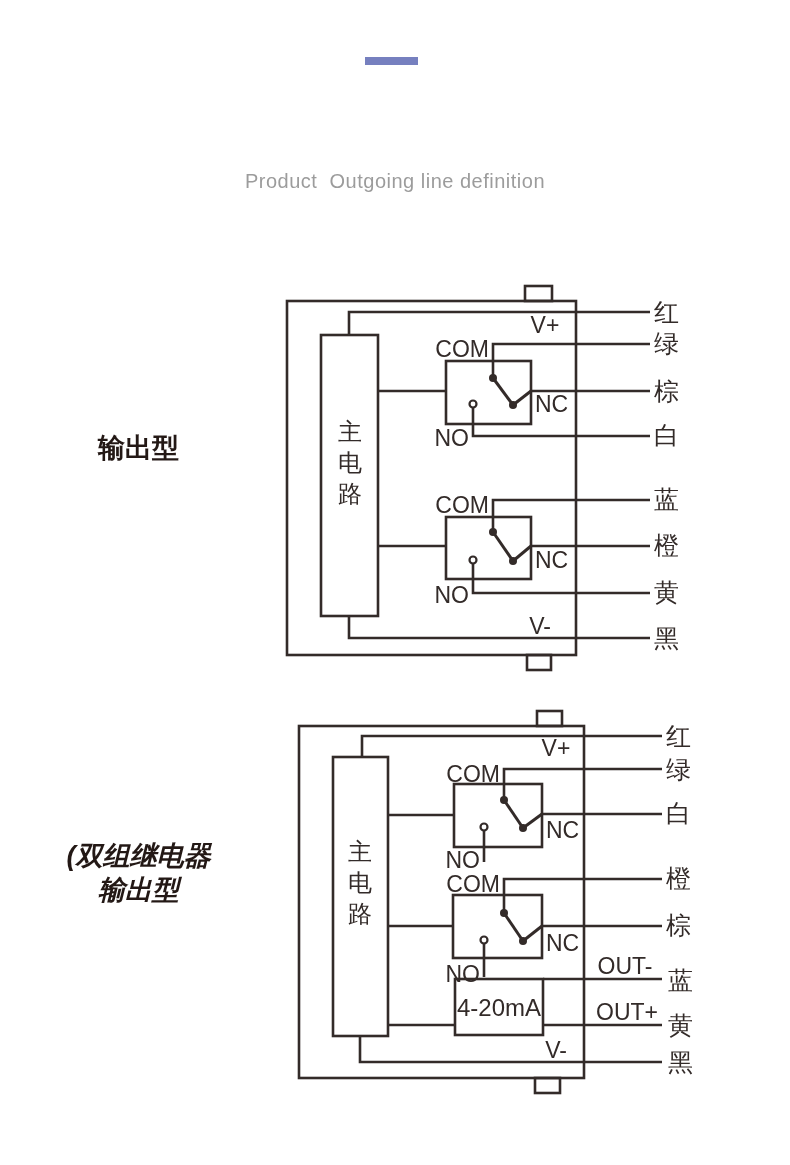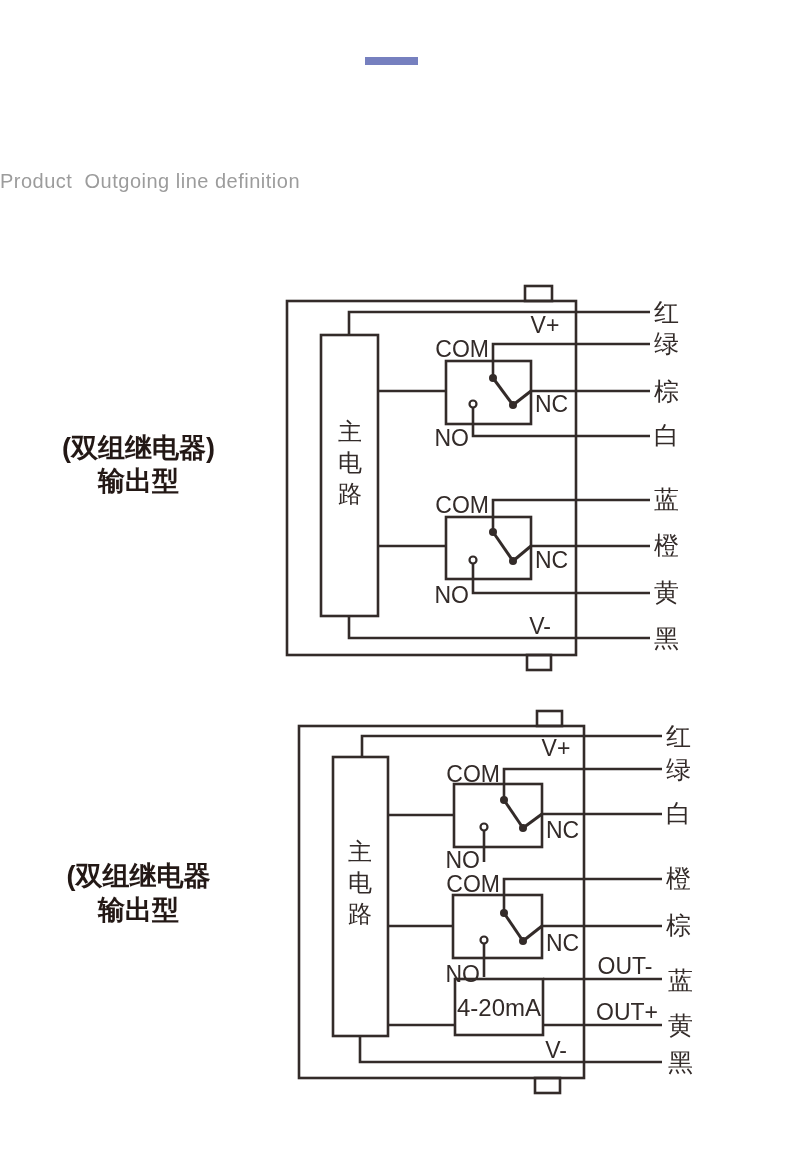--- a/index.html
+++ b/index.html
@@ -15,31 +15,32 @@
     background:#7680bf;
   }
   .title{
     position:absolute;left:0;top:86px;width:790px;
     text-align:center;
     font-size:54px;font-weight:600;letter-spacing:4px;
     color:#0d0d0d;
   }
   .subtitle{
     position:absolute;left:0;top:170px;width:790px;
+    text-align:center;
     font-size:20px;font-weight:400;letter-spacing:0.5px;
     color:#9c9c9c;
     white-space:pre;
   }
   .caption{
     position:absolute;width:205px;
     text-align:center;
     font-weight:bold;color:#231815;
   }
   .caption-1{left:36px;top:432px;font-size:27px;line-height:33px;}
-  .caption-2{left:36px;top:859px;font-size:27px;line-height:34px;}
+  .caption-2{left:36px;top:839px;font-size:27px;line-height:34px;font-style:italic;}
   .diagram-svg{position:absolute;left:0;}
   .d1{top:278px;}
   .d2{top:693px;}
   
   .box{fill:none;stroke:#332b29;stroke-width:2.6;}
   .wire{fill:none;stroke:#332b29;stroke-width:2.6;stroke-linejoin:miter;}
   .blade{fill:none;stroke:#332b29;stroke-width:3;}
   .dot{fill:#332b29;stroke:none;}
   .odot{fill:#ffffff;stroke:#332b29;stroke-width:2.2;}
   .lbl{fill:#332b29;font-family:"Liberation Sans",sans-serif;}
@@ -51,21 +52,20 @@
 </style>
 </head>
 <body>
 
 <div class="page">
 
   <div class="accent-bar"></div>
   <div class="subtitle">Product  Outgoing line definition</div>
 
   <div class="caption caption-1">
-    <div>(双组继电器)</div>
     <div>输出型</div>
   </div>
 
   <div class="caption caption-2">
     <div>(双组继电器</div>
     <div>输出型</div>
   </div>
 
   <svg class="diagram-svg d1" width="790" height="402" viewBox="0 278 790 402">
 

